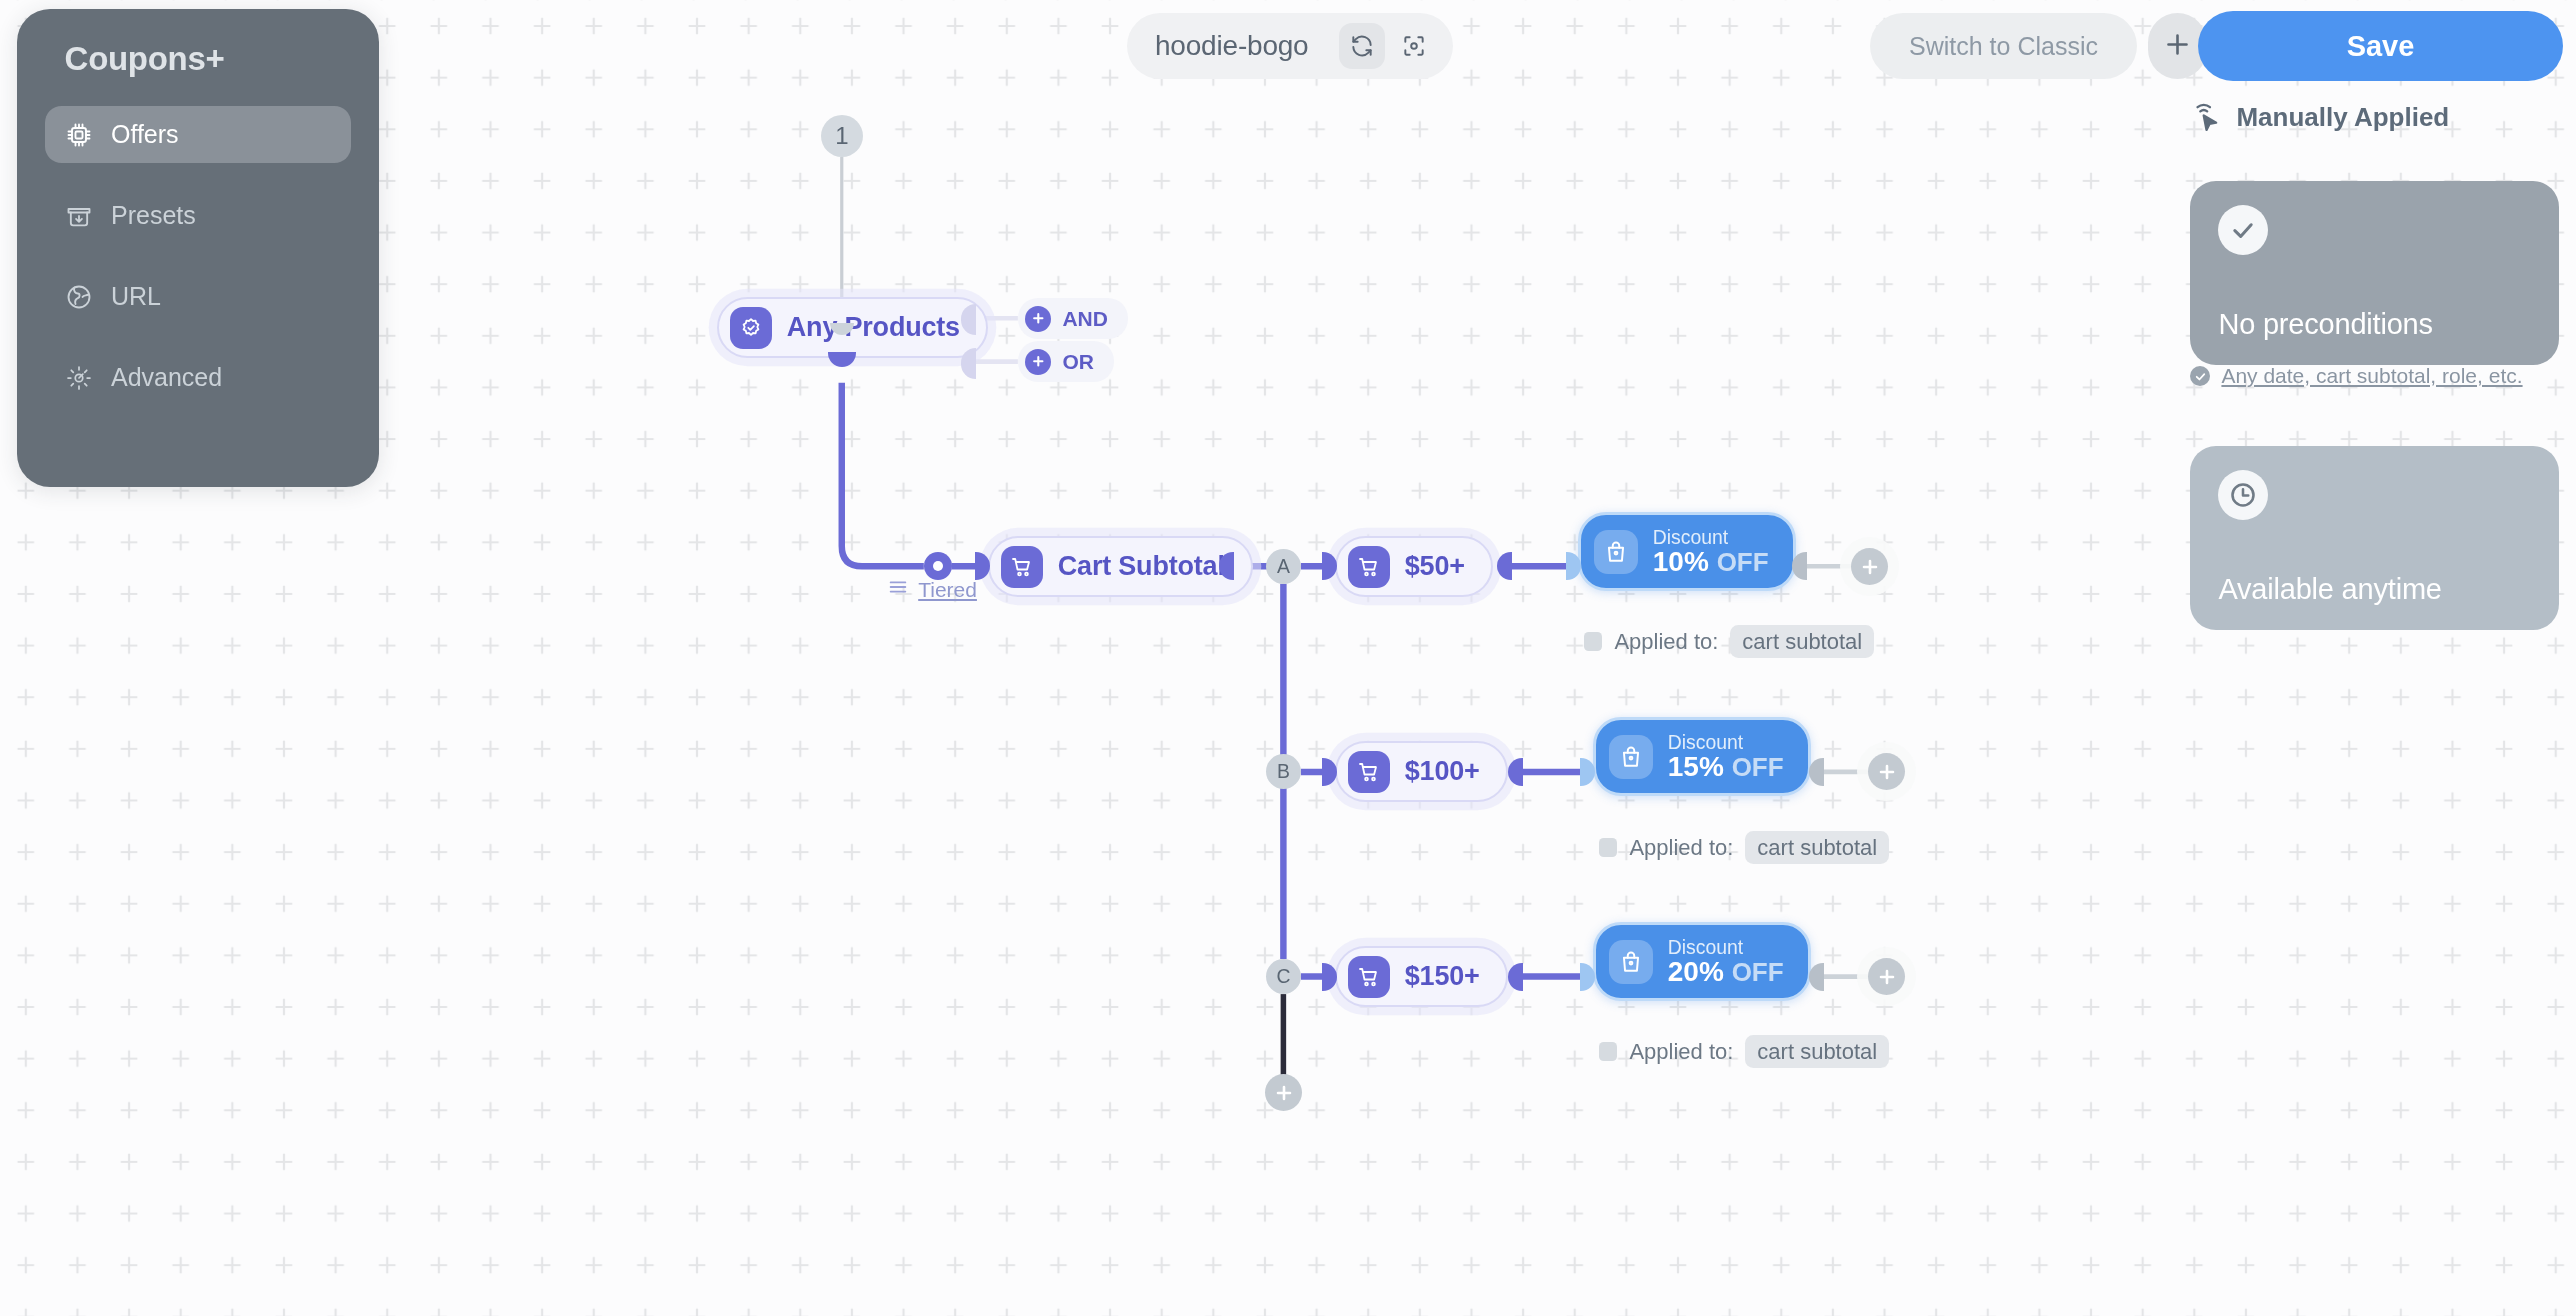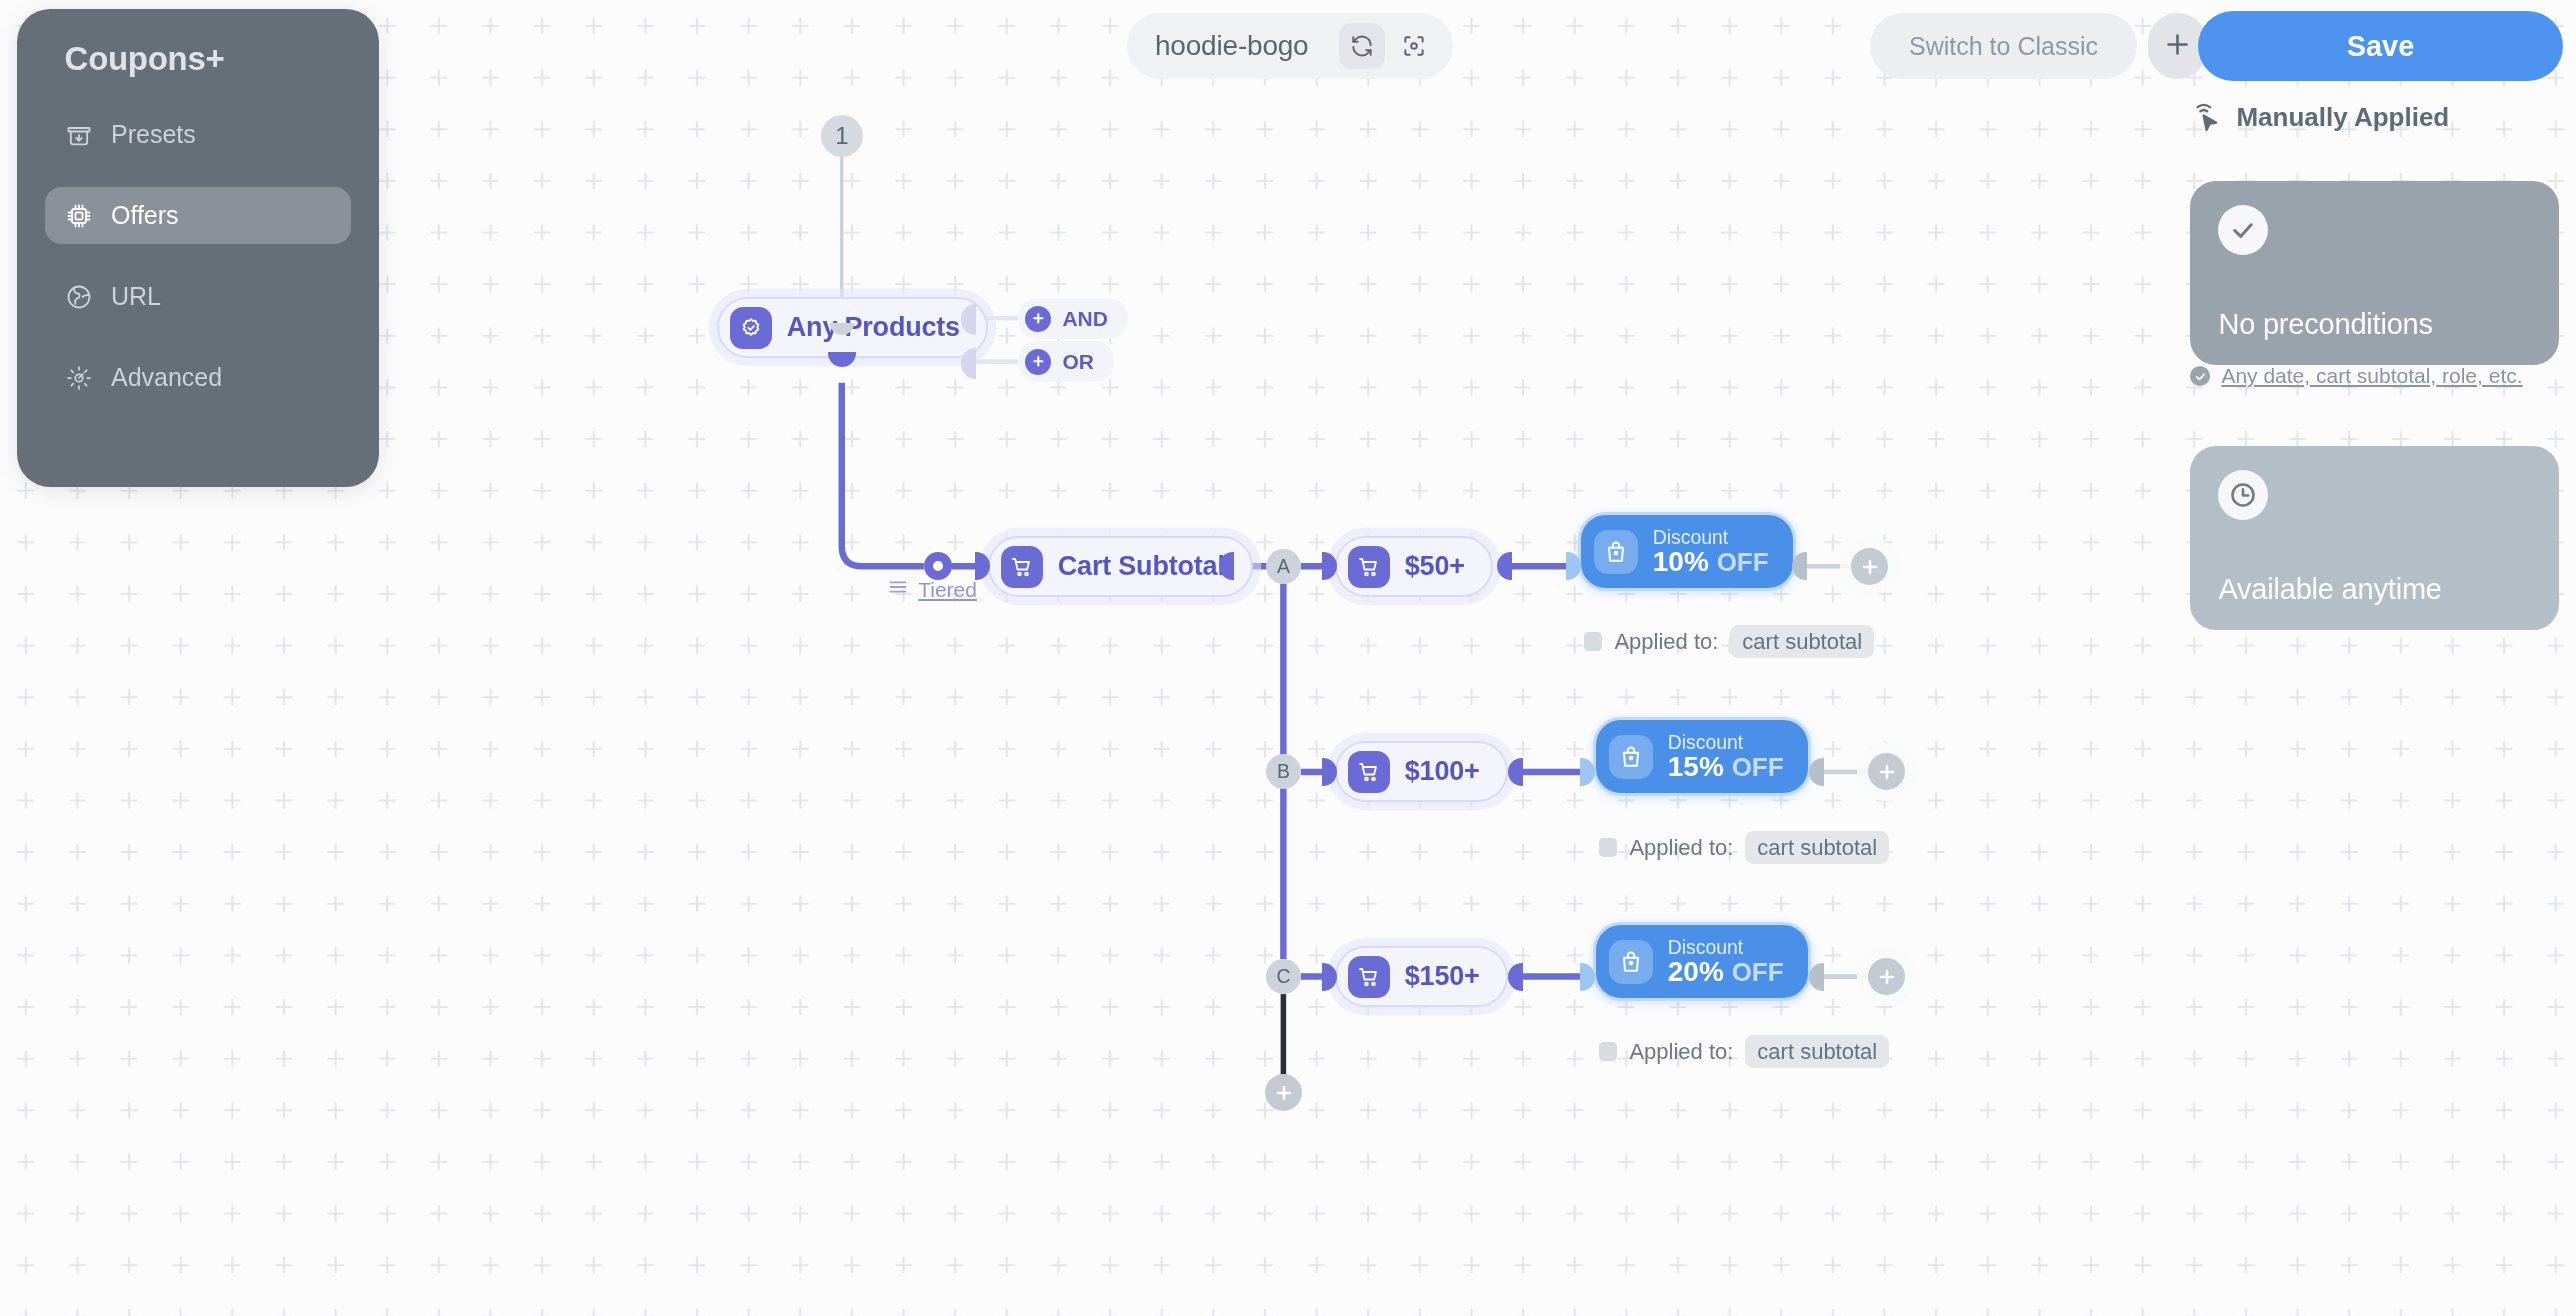--- a/index.html
+++ b/index.html
@@ -354,40 +354,40 @@
     <path d="M1970 837 H2028" stroke="#ccd2d8" stroke-width="5" fill="none"></path>
     <path d="M1970 1059 H2028" stroke="#ccd2d8" stroke-width="5" fill="none"></path>
 
     <path d="M1058 345 H1104" stroke="#e4e4f2" stroke-width="5" fill="none"></path>
     <path d="M1058 392 H1104" stroke="#e4e4f2" stroke-width="5" fill="none"></path>
   </svg>
 
   <div id="sidebar">
     <div id="sidebar-title">Coupons+</div>
 
+    <div class="nav-item active">
+      <span class="ic">
+        <svg viewBox="0 0 24 24" fill="none" stroke="#ffffff" stroke-width="1.6" stroke-linecap="round">
+          <rect x="6" y="6" width="12" height="12" rx="2"></rect>
+          <rect x="9" y="9" width="6" height="6" rx="1"></rect>
+          <path d="M9 3v3M12 3v3M15 3v3M9 18v3M12 18v3M15 18v3M3 9h3M3 12h3M3 15h3M18 9h3M18 12h3M18 15h3"></path>
+        </svg>
+      </span>
+      <span>Offers</span>
+    </div>
+
     <div class="nav-item">
       <span class="ic">
         <svg viewBox="0 0 24 24" fill="none" stroke="#cbd2d8" stroke-width="1.6" stroke-linecap="round" stroke-linejoin="round">
           <path d="M3 6h18v3H3z"></path>
           <path d="M5 9v9a2 2 0 0 0 2 2h10a2 2 0 0 0 2-2V9"></path>
           <path d="M12 12v5M9.5 14.5 12 17l2.5-2.5"></path>
         </svg>
       </span>
       <span>Presets</span>
-    </div>
-
-    <div class="nav-item active">
-      <span class="ic">
-        <svg viewBox="0 0 24 24" fill="none" stroke="#ffffff" stroke-width="1.6" stroke-linecap="round">
-          <rect x="6" y="6" width="12" height="12" rx="2"></rect>
-          <rect x="9" y="9" width="6" height="6" rx="1"></rect>
-          <path d="M9 3v3M12 3v3M15 3v3M9 18v3M12 18v3M15 18v3M3 9h3M3 12h3M3 15h3M18 9h3M18 12h3M18 15h3"></path>
-        </svg>
-      </span>
-      <span>Offers</span>
     </div>
 
     <div class="nav-item">
       <span class="ic">
         <svg viewBox="0 0 24 24" fill="none" stroke="#cbd2d8" stroke-width="1.6" stroke-linecap="round" stroke-linejoin="round">
           <circle cx="12" cy="12" r="9"></circle>
           <path d="M8 4c-1 3 1 5 3 5s2 3 0 4-3 2-2 5"></path>
           <path d="M20 10c-2 1-4 0-5 2"></path>
         </svg>
       </span>

